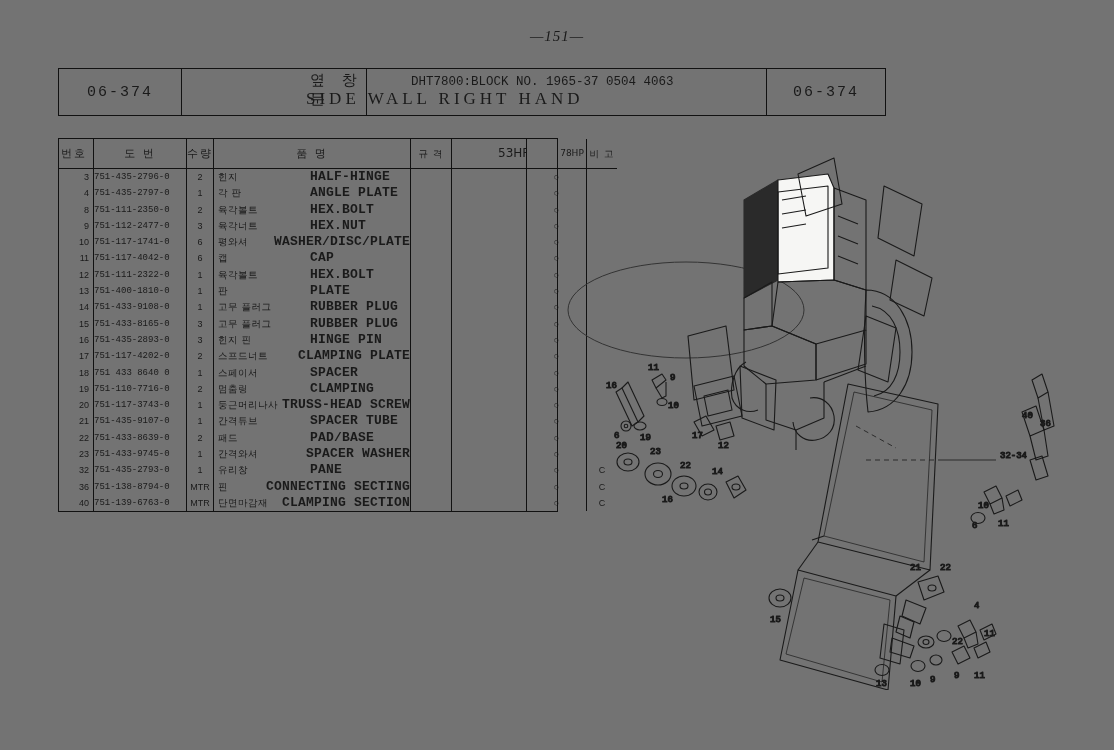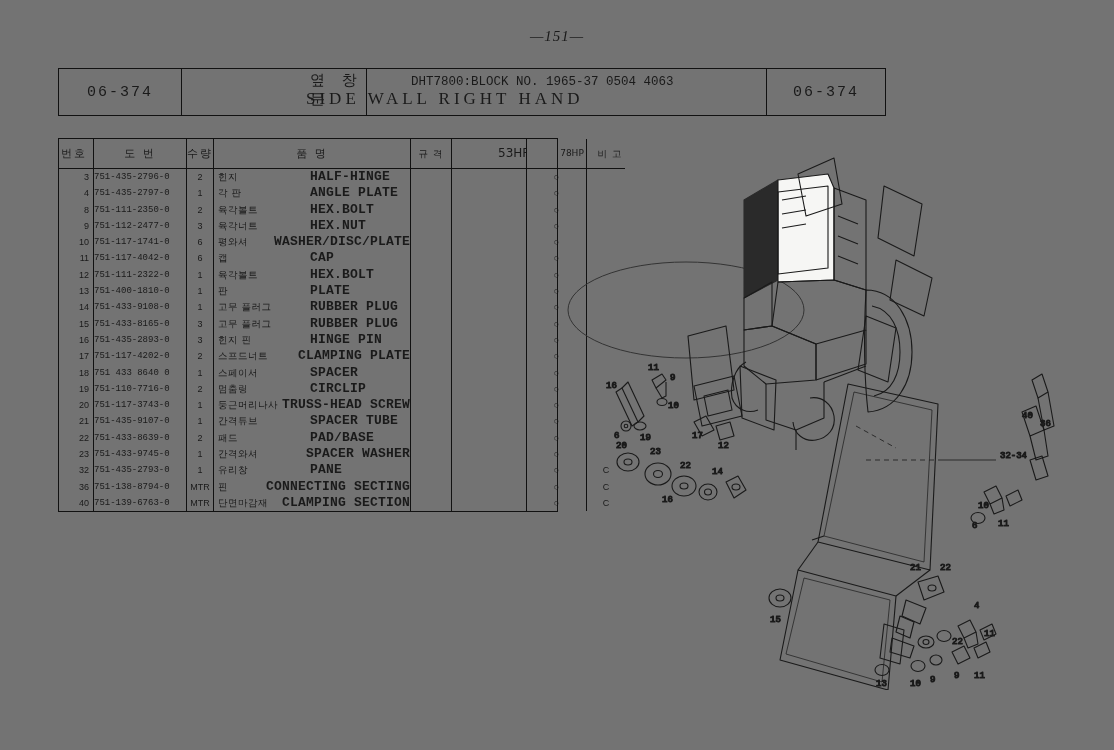--- a/index.html
+++ b/index.html
@@ -202,21 +202,21 @@
     <table class="parts">
       <thead>
         <tr>
           <th class="col-no hdr-sub">번호</th>
           <th class="col-dwg hdr-sub" style="font-size:11px;">도    번</th>
           <th class="col-qty hdr-sub">수량</th>
           <th class="col-name hdr-sub">품            명</th>
           <th class="col-spec hdr-sub" style="font-size:9.5px;letter-spacing:1px;">규  격</th>
           <th class="col-53" style="font-size:12px;letter-spacing:0;padding-left:46px;">53HP</th>
           <th class="col-78" style="font-size:9px;letter-spacing:0;padding-left:31px;">78HP</th>
-          <th class="col-rem hdr-sub" style="font-size:9.5px;letter-spacing:1px;padding-left:8px;">비  고</th>
+          <th class="col-rem hdr-sub" style="font-size:9.5px;letter-spacing:1px;">비  고</th>
         </tr>
       </thead>
       <tbody id="parts-body">
           <tr>
             <td class="col-no">3</td>
             <td class="col-dwg">751-435-2796-0</td>
             <td class="col-qty">2</td>
             <td class="col-name">
               <span class="nm">
                 <span class="kr">힌지</span>
@@ -408,21 +408,21 @@
             <td class="col-78 ov">○</td>
             <td class="col-rem"></td>
           </tr>
           <tr>
             <td class="col-no">19</td>
             <td class="col-dwg">751-110-7716-0</td>
             <td class="col-qty">2</td>
             <td class="col-name">
               <span class="nm">
                 <span class="kr">멈춤링</span>
-                <span class="en">CIRCLIP</span>
+                <span class="en">CLAMPING</span>
               </span>
             </td>
             <td class="col-spec"></td>
             <td class="col-53 ov"></td>
             <td class="col-78 ov">○</td>
             <td class="col-rem"></td>
           </tr>
           <tr>
             <td class="col-no">20</td>
             <td class="col-dwg">751-117-3743-0</td>

